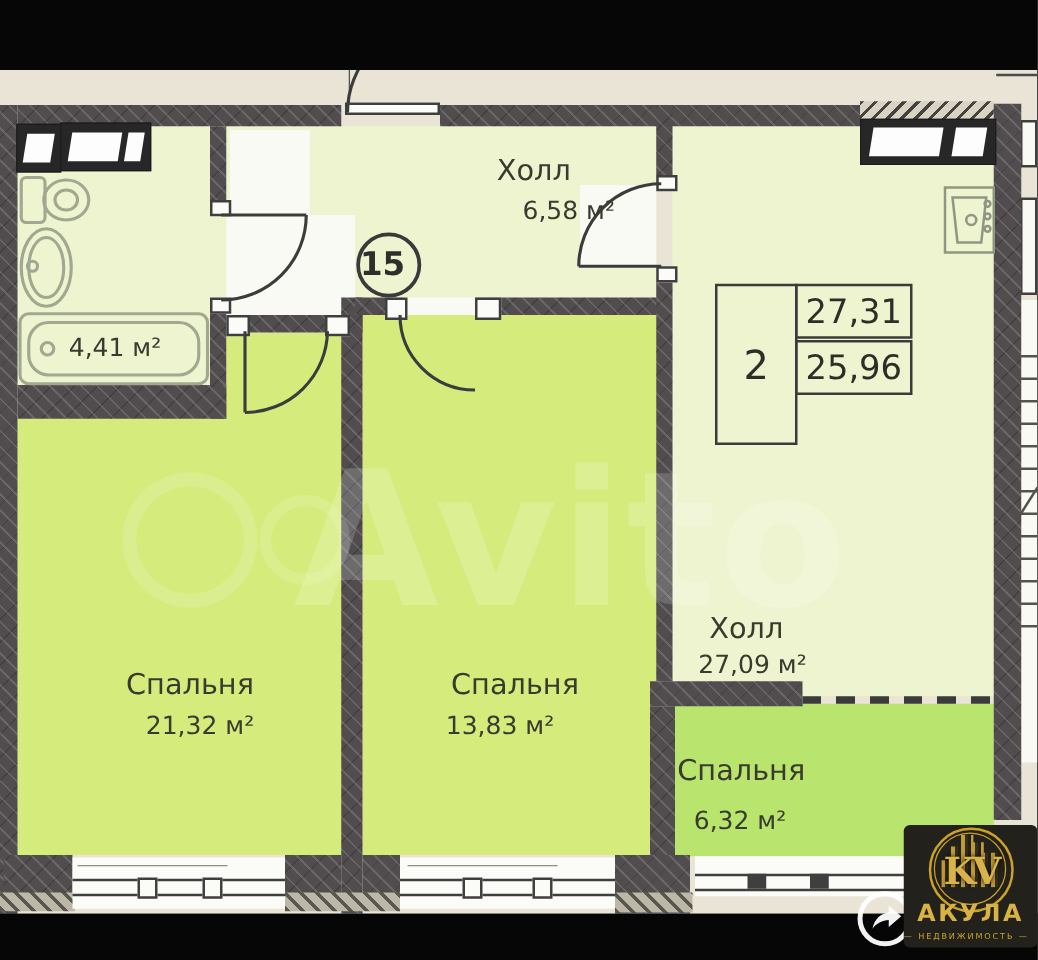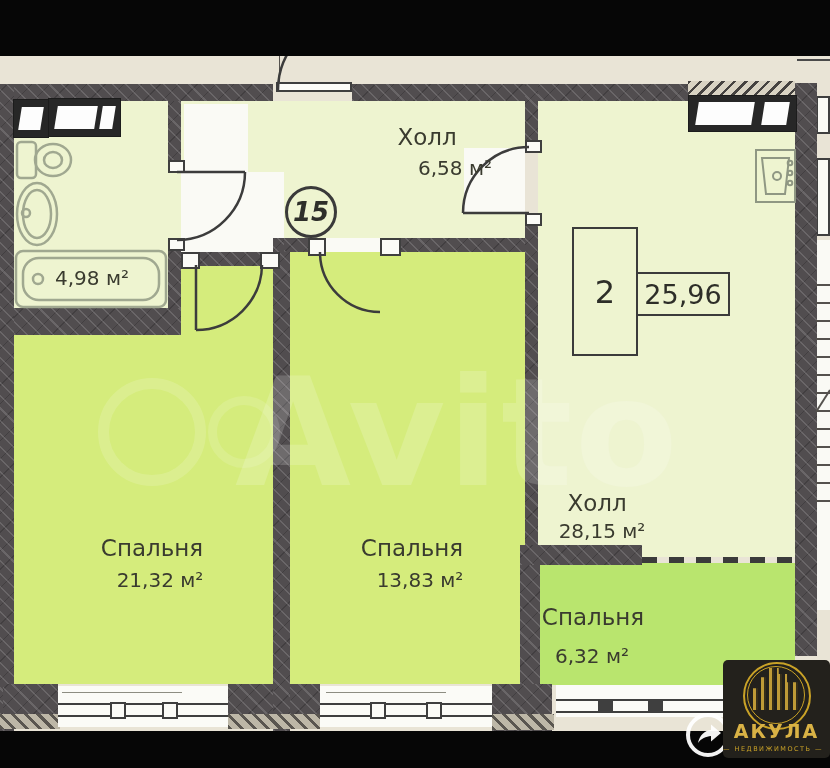--- a/index.html
+++ b/index.html
@@ -37,22 +37,22 @@
   .dash{position:absolute;background:repeating-linear-gradient(90deg,#3b3b3b 0 15px,transparent 15px 27px);}
 
   
   .lbl{position:absolute;color:#3a3b2f;text-align:center;white-space:nowrap;
        transform:translateX(-50%);font-weight:500;}
   .name{font-size:23px;}
   .area{font-size:20px;}
 
   
   #unit-circle{left:285px;top:130px;width:52px;height:52px;border:3px solid #3a3a3a;border-radius:50%;
-      background:var(--room-pale,#eef4d0);display:flex;align-items:center;justify-content:center;
-      font-style:italic;font-weight:600;font-size:26px;color:#2e2f2a;}
+      background:var(--room-pale,#eef4d0);display:flex;align-items:center;
+      font-weight:600;font-size:26px;color:#2e2f2a;}
 
   
   .tbox{position:absolute;border:2px solid #3b3b3b;display:flex;align-items:center;justify-content:center;
         color:#2d2e28;font-size:27px;font-weight:500;}
 
   
   #wm-text{left:235px;top:290px;font-size:150px;font-weight:bold;letter-spacing:2px;
            color:rgba(255,255,255,.17);z-index:30;pointer-events:none;}
   .wm-ring{border-radius:50%;z-index:30;pointer-events:none;}
 
@@ -178,33 +178,36 @@
     <div class="abs" style="left:815px;top:184px;width:15px;height:370px;background:#fafaf5"></div>
     <div class="abs" style="left:797px;top:3px;width:33px;height:2px;background:#4a4a4a"></div>
 
     <div id="unit-circle" class="abs z20">
       <span>15</span>
     </div>
 
     <div class="tbox z20" style="left:572px;top:171px;width:62px;height:125px;font-size:32px">
         <span>2</span>
       </div>
+    <div class="tbox z20" style="left:636px;top:171px;width:90px;height:40px">
+        <span>27,31</span>
+      </div>
     <div class="tbox z20" style="left:636px;top:216px;width:90px;height:40px">
         <span>25,96</span>
       </div>
 
     <div class="lbl name z20" style="left:427px;top:68px">Холл</div>
     <div class="lbl area z20" style="left:455px;top:100px">6,58 м²</div>
-    <div class="lbl area z20" style="left:92px;top:210px">4,98 м²</div>
+    <div class="lbl area z20" style="left:92px;top:210px">4,41 м²</div>
     <div class="lbl name z20" style="left:152px;top:479px">Спальня</div>
     <div class="lbl area z20" style="left:160px;top:512px">21,32 м²</div>
     <div class="lbl name z20" style="left:412px;top:479px">Спальня</div>
-    <div class="lbl area z20" style="left:420px;top:512px">13,83 м²</div>
+    <div class="lbl area z20" style="left:400px;top:512px">13,83 м²</div>
     <div class="lbl name z20" style="left:597px;top:434px">Холл</div>
-    <div class="lbl area z20" style="left:602px;top:463px">28,15 м²</div>
+    <div class="lbl area z20" style="left:602px;top:463px">27,09 м²</div>
     <div class="lbl name z20" style="left:593px;top:548px">Спальня</div>
     <div class="lbl area z20" style="left:592px;top:588px">6,32 м²</div>
 
     <div id="wm-text" class="abs">Avito</div>
     <div class="abs wm-ring" style="left:98px;top:322px;width:108px;height:108px;border:11px solid rgba(255,255,255,.15)"></div>
     <div class="abs wm-ring" style="left:208px;top:340px;width:72px;height:72px;border:9px solid rgba(255,255,255,.13)"></div>
   </div>
 
   <svg width="830" height="768" viewBox="0 0 830 768">
     <g stroke="#3c3c3c" stroke-width="2.5" fill="none">
@@ -261,17 +264,18 @@
     <svg width="47" height="47" viewBox="0 0 47 47" style="position:static">
       <circle cx="23" cy="23" r="20" fill="none" stroke="#ffffff" stroke-width="4" opacity="0.95"></circle>
       <path d="M13,31 C14.5,23 20,18.5 26,18 L26,12.5 L36,21 L26,29.5 L26,24 C21,24.5 16,26.5 13,31 Z" fill="#ffffff" opacity="0.95"></path>
     </svg>
   </div>
 
   <div id="logo" class="abs">
     <div class="ring" style="left:20px;top:2px;width:64px;height:64px"></div>
     <div class="ring" style="left:24px;top:6px;width:56px;height:56px;border-width:1px"></div>
     <div id="logo-bars"></div>
+    <div id="logo-kv">KV</div>
     <div id="logo-title">АКУЛА</div>
     <div id="logo-sub">— НЕДВИЖИМОСТЬ —</div>
   </div>
 
 </div>
 
 </body></html>

